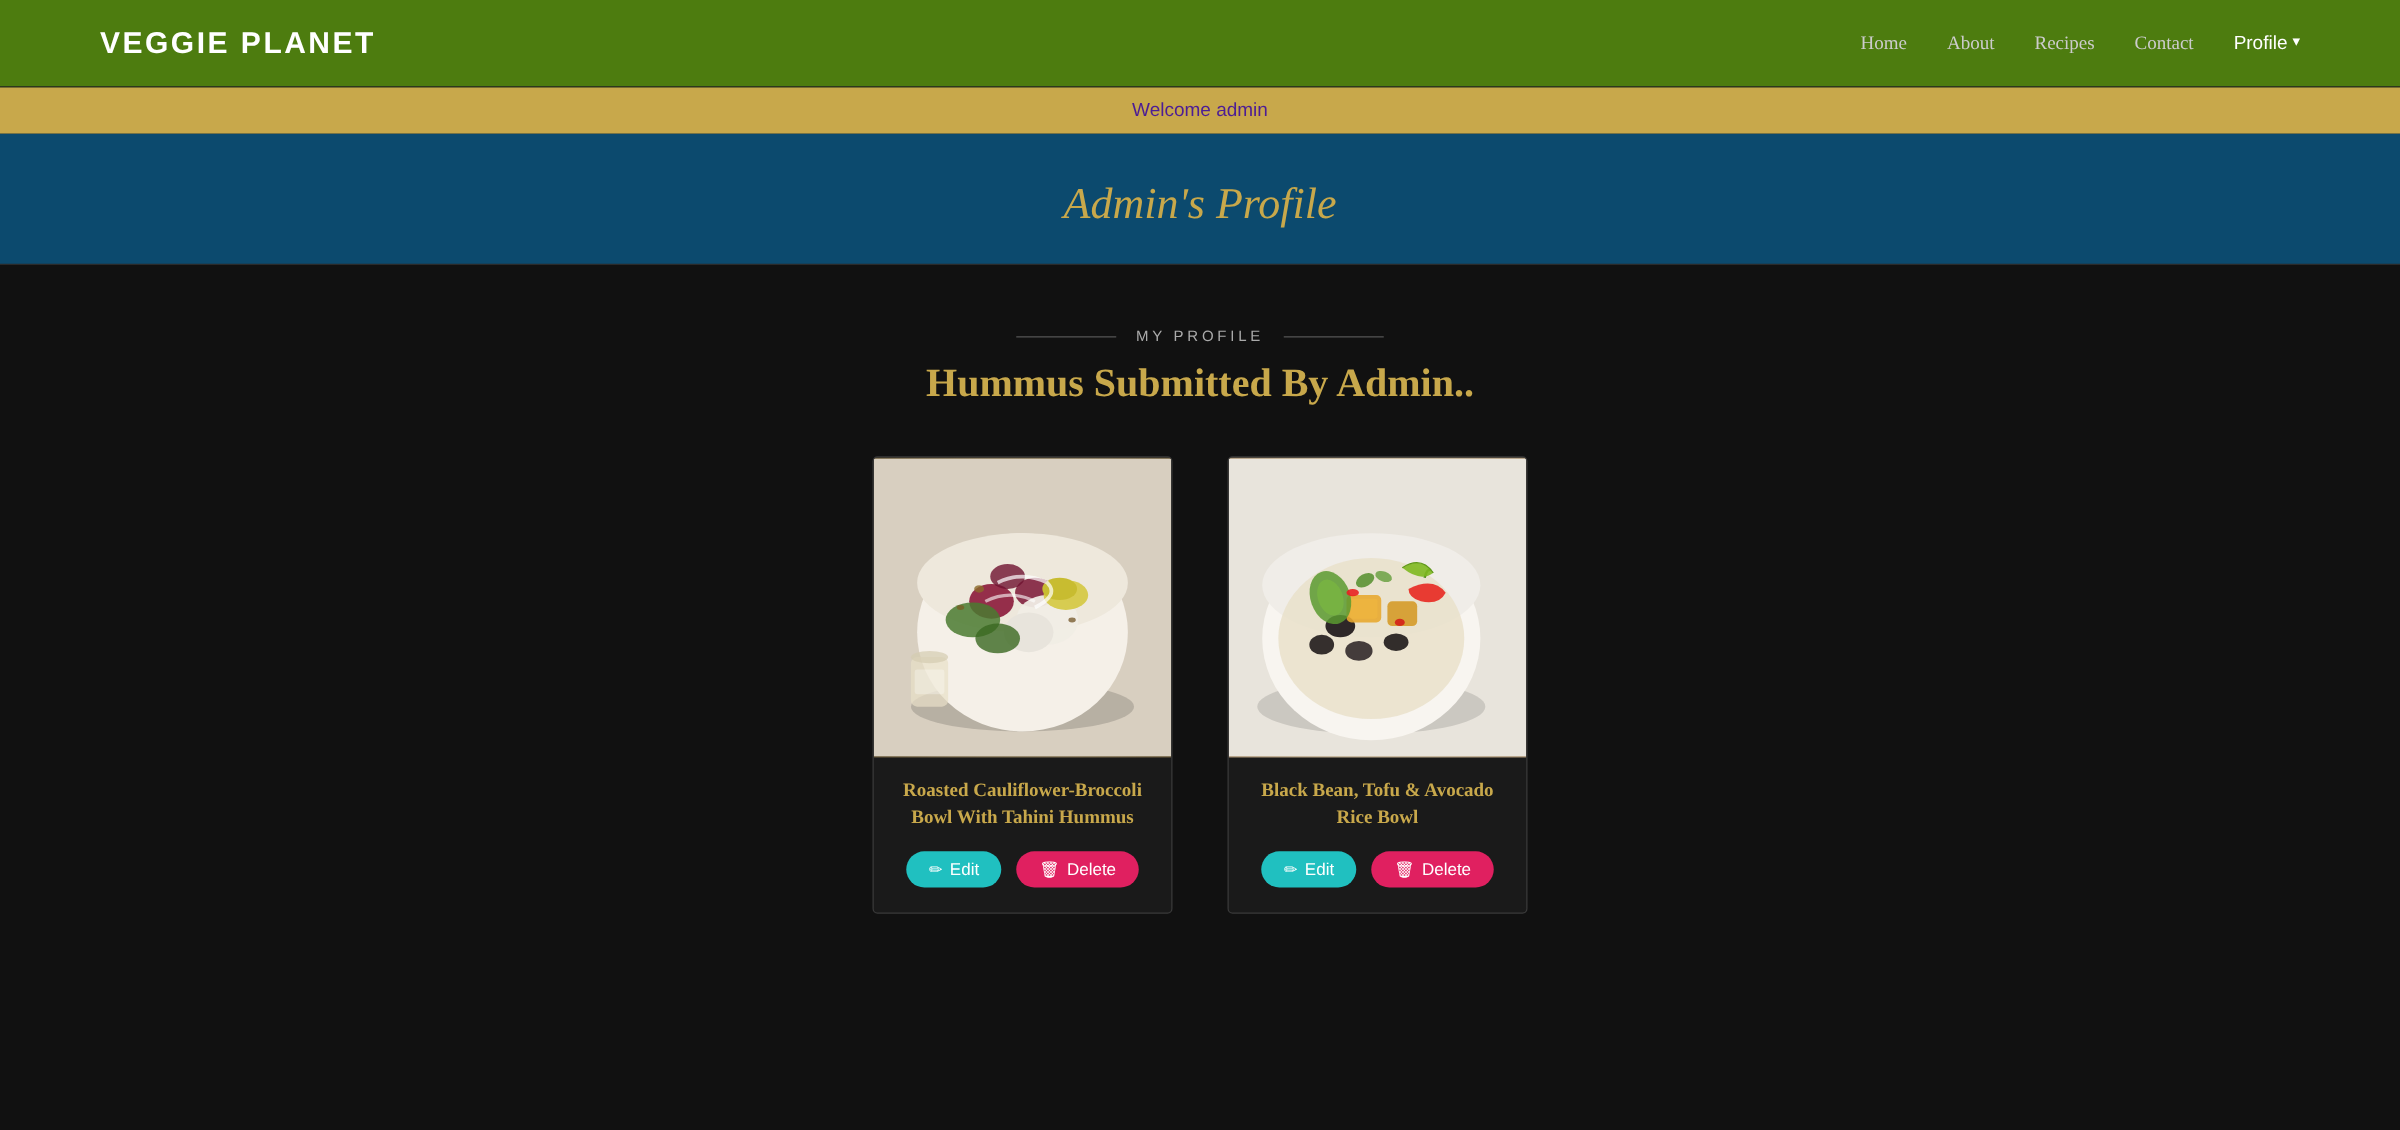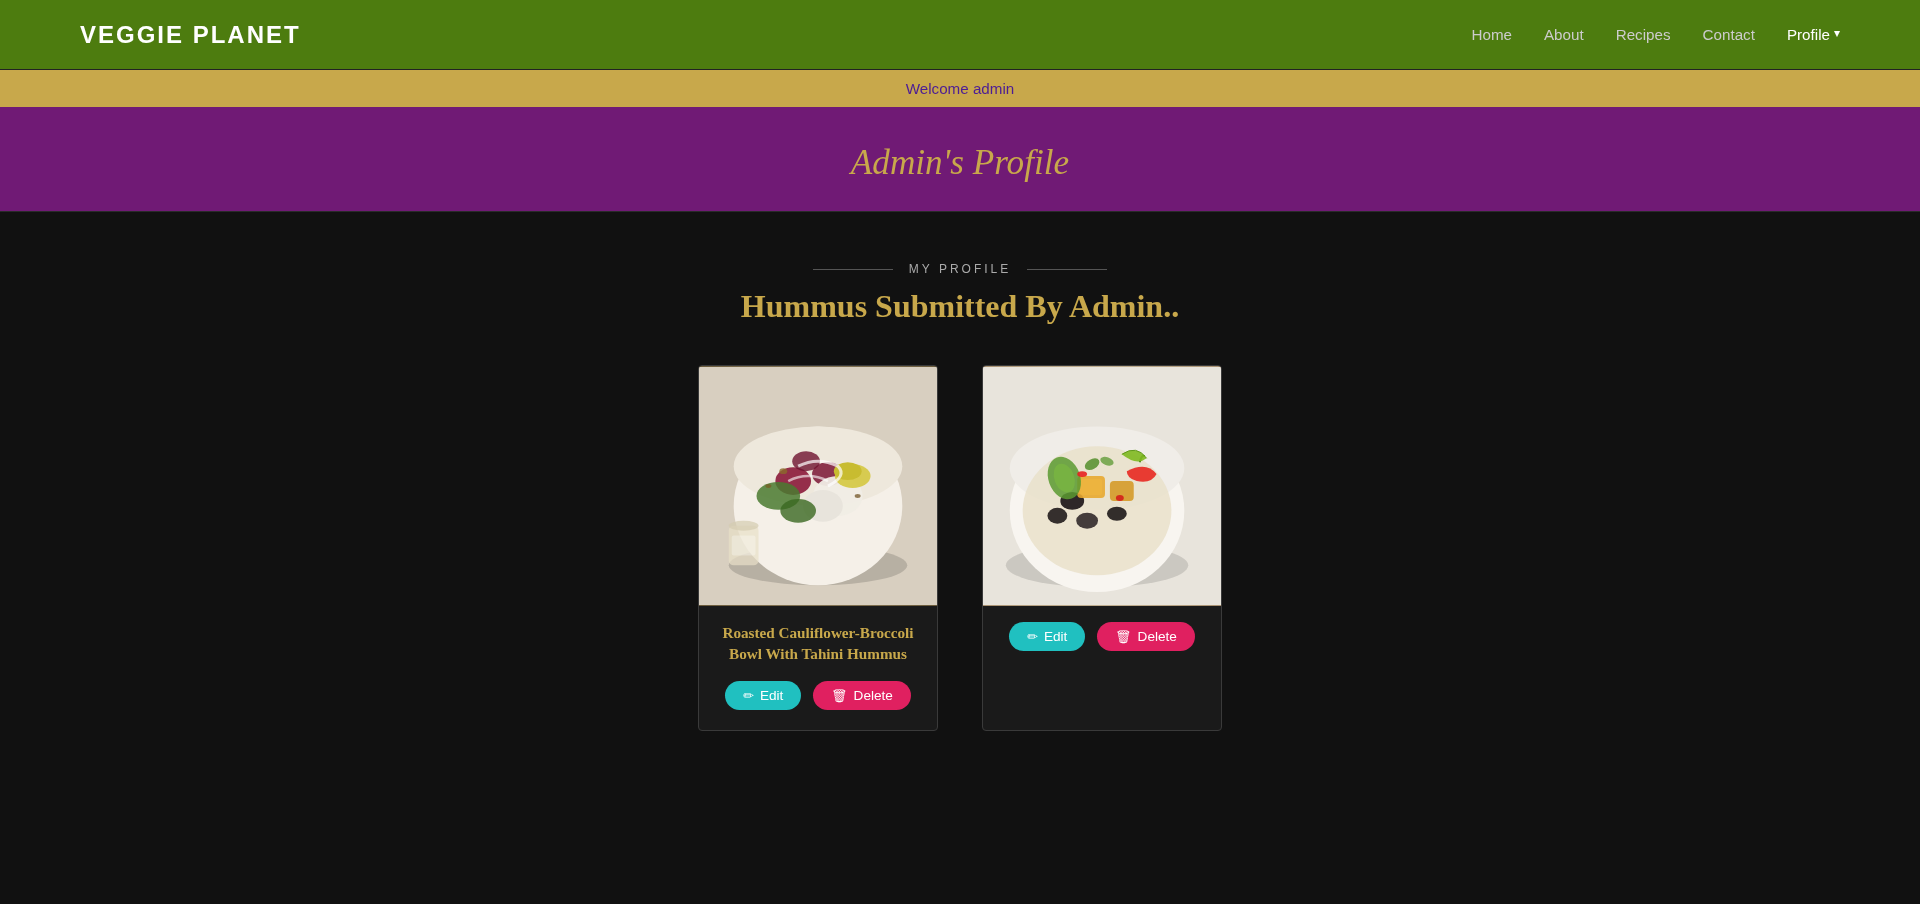--- a/index.html
+++ b/index.html
@@ -33,21 +33,21 @@
     .nav-links {
       display: flex;
       gap: 32px;
       align-items: center;
     }
 
     .nav-links a {
       color: #ccc;
       text-decoration: none;
       font-size: 0.95rem;
-      font-family: Liberation Sans, sans-serif;
+      font-family: Liberation Serif, serif;
     }
 
     .nav-profile-btn {
       color: #fff;
       font-family: Arial, sans-serif;
       font-size: 0.95rem;
       cursor: pointer;
       display: flex;
       align-items: flex-start;
       gap: 4px;
@@ -63,21 +63,21 @@
       text-align: center;
       padding: 10px;
       font-family: Arial, sans-serif;
       font-size: 0.95rem;
       color: #4c1d95;
       font-weight: 400;
     }
 
     
     .page-header {
-      background-color: #701a75;
+      background-color: #0c4a6e;
       text-align: center;
       padding: 36px 0 28px;
       border-bottom: 1px solid #2a2a2a;
     }
 
     .page-header h1 {
       color: #c8a84b;
       font-size: 2.2rem;
       font-weight: 400;
       font-style: italic;
@@ -337,20 +337,21 @@
           <path d="M140 88 Q155 78 165 92" stroke="#60981a" stroke-width="1" fill="none"></path>
 
           <ellipse cx="110" cy="98" rx="8" ry="5" fill="#4a8820" opacity="0.8" transform="rotate(-30 110 98)"></ellipse>
           <ellipse cx="125" cy="95" rx="7" ry="4" fill="#5a9830" opacity="0.75" transform="rotate(20 125 95)"></ellipse>
 
           <ellipse cx="100" cy="108" rx="5" ry="3" fill="#e82020" opacity="0.9"></ellipse>
           <ellipse cx="138" cy="132" rx="4" ry="3" fill="#d41818" opacity="0.85"></ellipse>
         </svg>
       </div>
       <div class="card-body">
+        <div class="card-title">Black Bean, Tofu &amp; Avocado Rice Bowl</div>
         <div class="card-actions">
           <button class="btn-edit">
             <span class="icon-sm">✏</span>
             <span>Edit</span>
           </button>
           <button class="btn-delete">
             <span class="icon-sm">🗑</span>
             <span>Delete</span>
           </button>
         </div>

